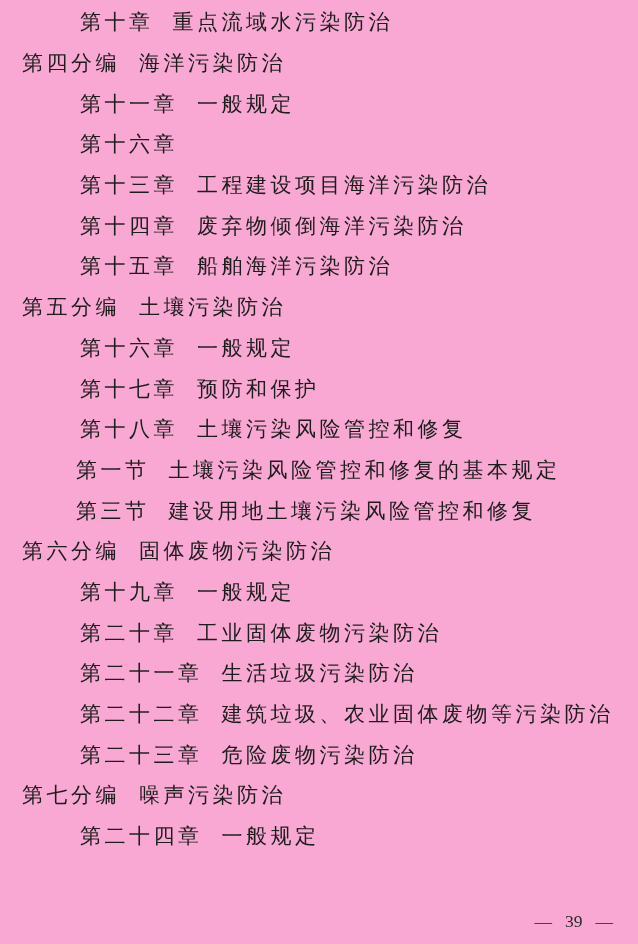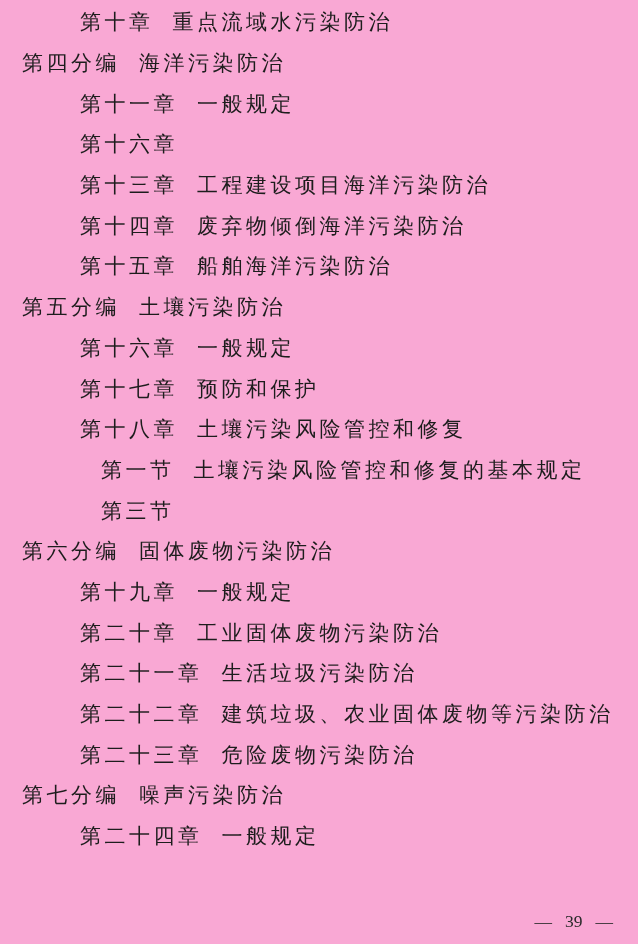--- a/index.html
+++ b/index.html
@@ -22,21 +22,21 @@
   .toc-row {
     height: 40.7px;
     display: flex;
     align-items: center;
     font-size: 21px;
     letter-spacing: 3.5px;
     white-space: nowrap;
   }
   .level-part    { padding-left: 22px; }
   .level-chapter { padding-left: 80px; }
-  .level-section { padding-left: 101px; }
+  .level-section { padding-left: 76px; }
   .entry-label { margin-right: 19px; flex: 0 0 auto; }
   .entry-title { flex: 0 0 auto; }
   .page-footer {
     position: absolute;
     right: 25px;
     bottom: 12px;
     display: flex;
     align-items: center;
     gap: 13px;
     font-size: 17.5px;
@@ -93,20 +93,21 @@
     <div class="toc-row level-chapter">
       <span class="entry-label">第十八章</span>
       <span class="entry-title">土壤污染风险管控和修复</span>
     </div>
     <div class="toc-row level-section">
       <span class="entry-label">第一节</span>
       <span class="entry-title">土壤污染风险管控和修复的基本规定</span>
     </div>
     <div class="toc-row level-section">
       <span class="entry-label">第三节</span>
+      <span class="entry-title">建设用地土壤污染风险管控和修复</span>
     </div>
     <div class="toc-row level-part">
       <span class="entry-label">第六分编</span>
       <span class="entry-title">固体废物污染防治</span>
     </div>
     <div class="toc-row level-chapter">
       <span class="entry-label">第十九章</span>
       <span class="entry-title">一般规定</span>
     </div>
     <div class="toc-row level-chapter">

